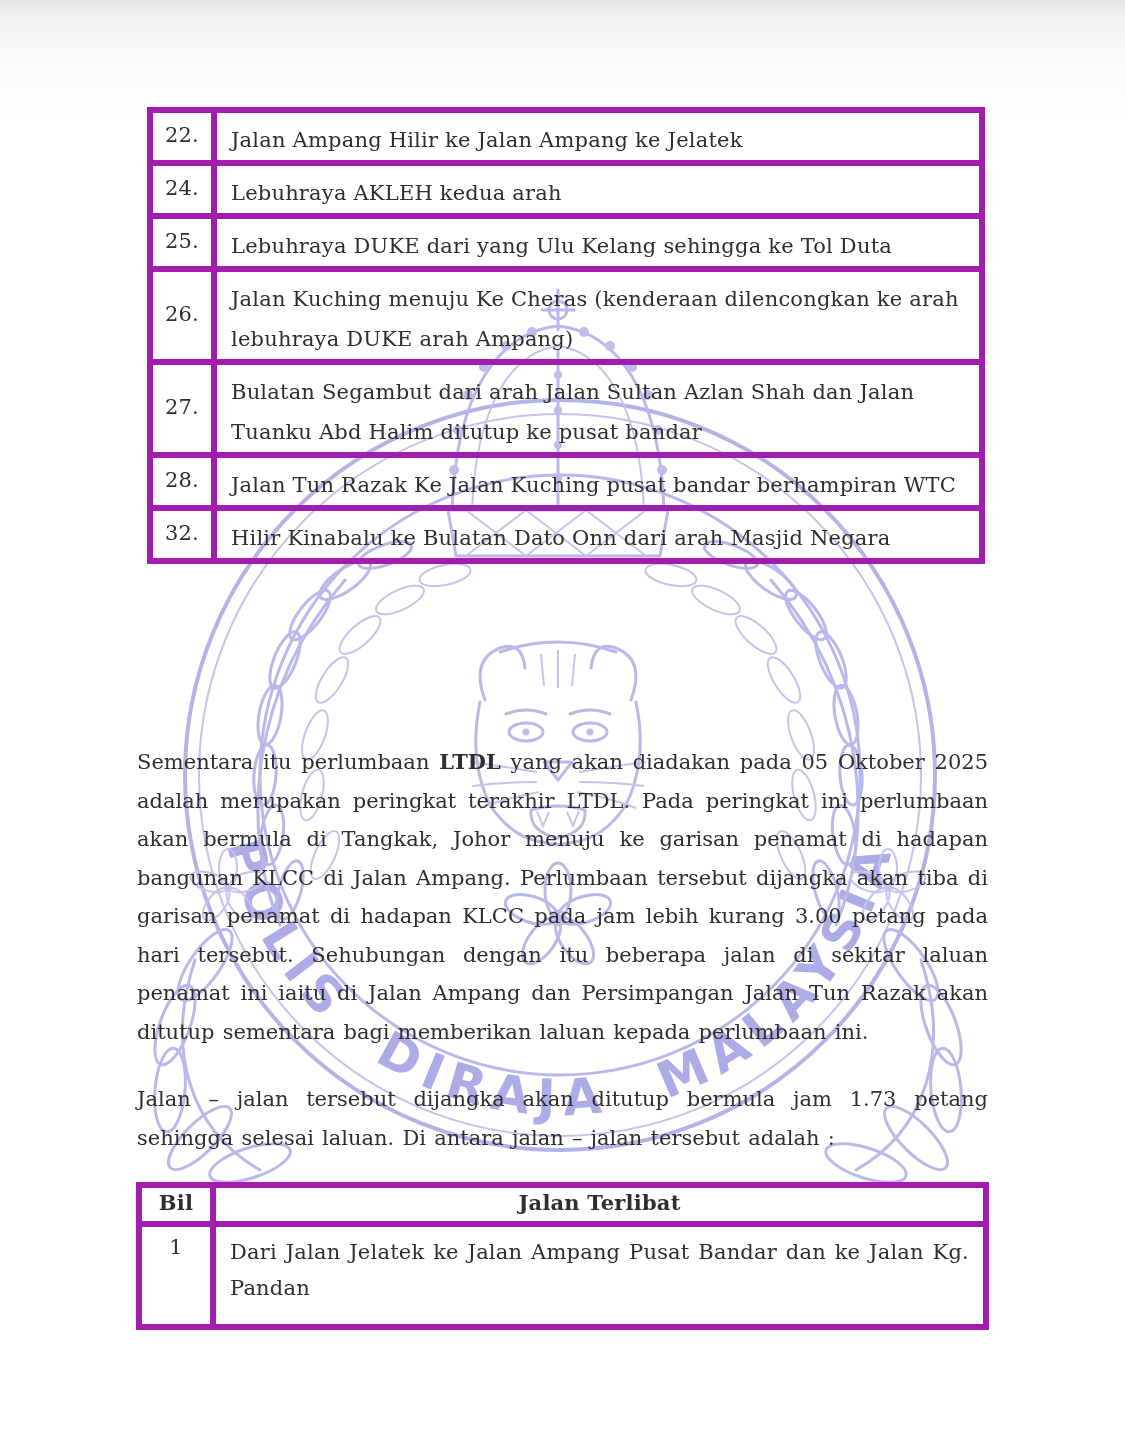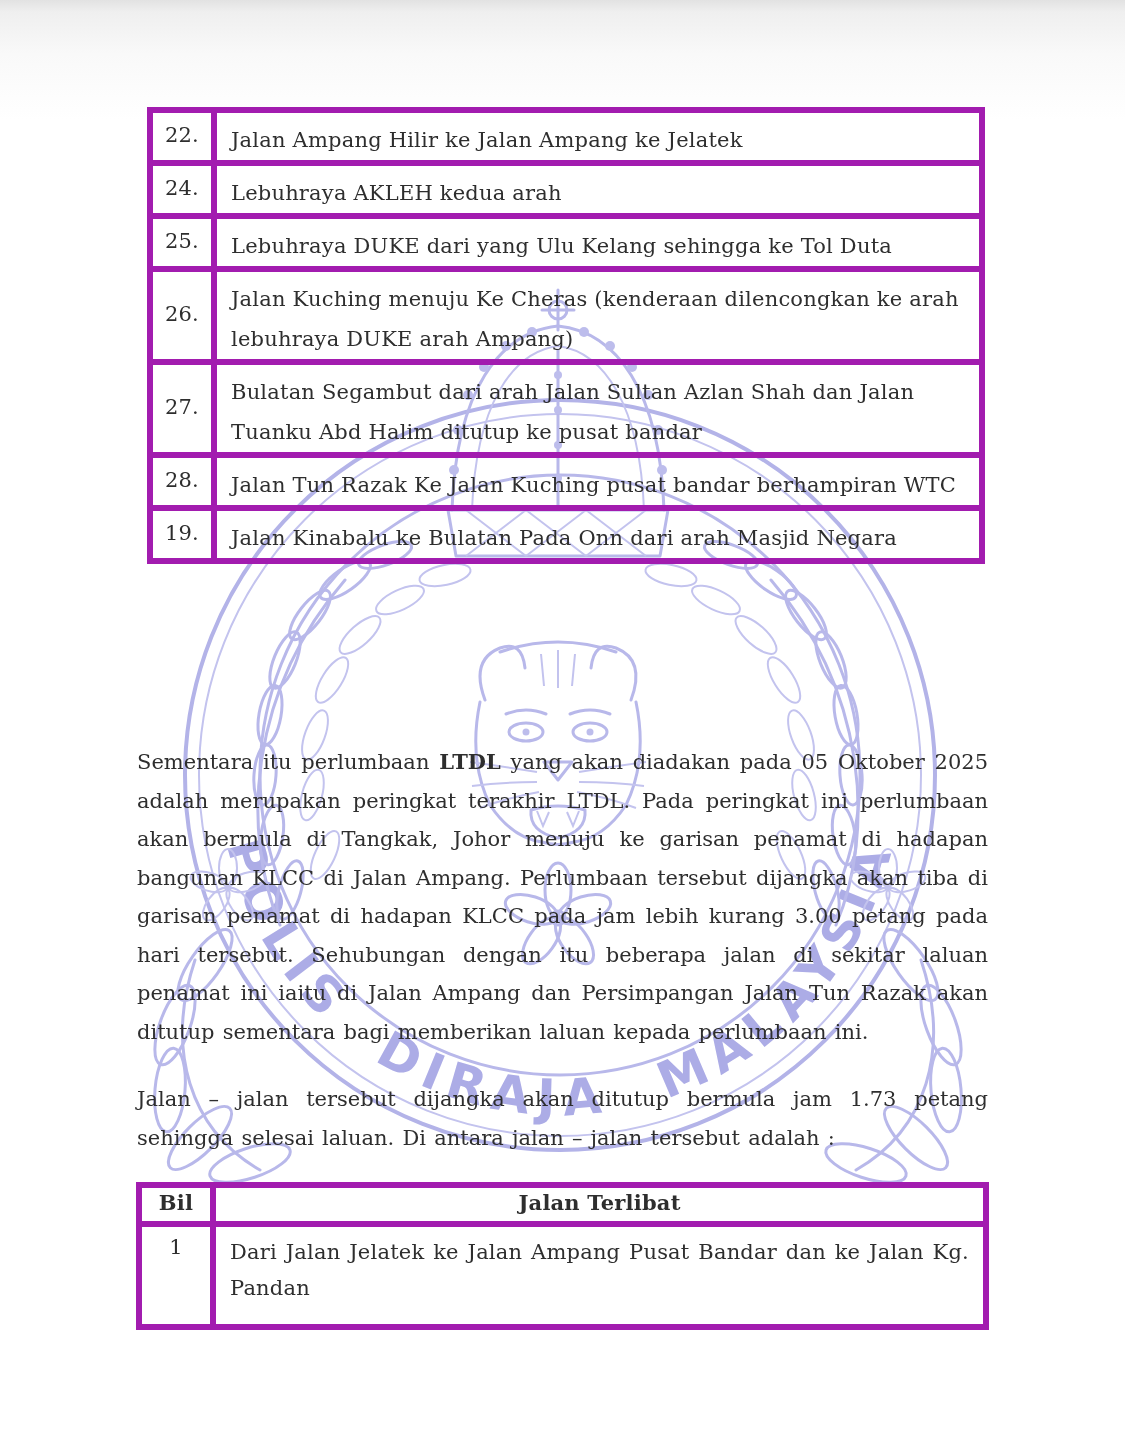--- a/index.html
+++ b/index.html
@@ -206,22 +206,22 @@
       </tr>
       <tr>
         <td class="num">27.</td>
         <td class="txt">Bulatan Segambut dari arah Jalan Sultan Azlan Shah dan Jalan Tuanku Abd Halim ditutup ke pusat bandar</td>
       </tr>
       <tr>
         <td class="num">28.</td>
         <td class="txt">Jalan Tun Razak Ke Jalan Kuching pusat bandar berhampiran WTC</td>
       </tr>
       <tr>
-        <td class="num">19.</td>
-        <td class="txt">Jalan Kinabalu ke Bulatan Pada Onn dari arah Masjid Negara</td>
+        <td class="num">32.</td>
+        <td class="txt">Hilir Kinabalu ke Bulatan Dato Onn dari arah Masjid Negara</td>
       </tr>
     </tbody>
   </table>
 
   <p class="para p1"><span>Sementara itu perlumbaan </span><span class="bold">LTDL</span><span> yang akan diadakan pada 05 Oktober 2025 adalah merupakan peringkat terakhir LTDL. Pada peringkat ini perlumbaan akan bermula di Tangkak, Johor menuju  ke garisan penamat di hadapan bangunan KLCC di Jalan Ampang. Perlumbaan tersebut dijangka akan tiba di garisan penamat di hadapan KLCC pada  jam lebih kurang 3.00 petang pada hari tersebut. Sehubungan dengan itu beberapa jalan di sekitar laluan penamat ini iaitu di Jalan Ampang dan Persimpangan Jalan Tun Razak akan ditutup sementara bagi memberikan laluan kepada perlumbaan ini.</span></p>
 
   <p class="para p2">Jalan – jalan tersebut dijangka akan ditutup bermula jam 1.73 petang sehingga selesai laluan. Di antara jalan – jalan tersebut adalah :</p>
 
   <table class="t2">
     <thead>

